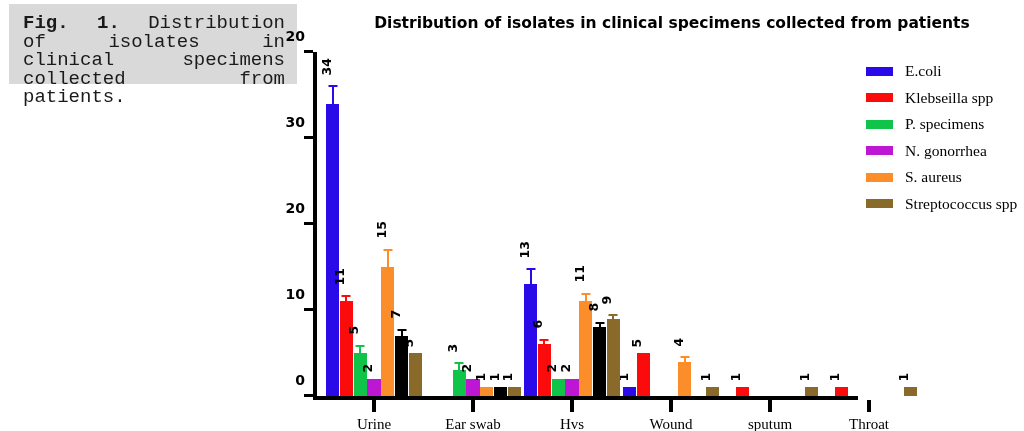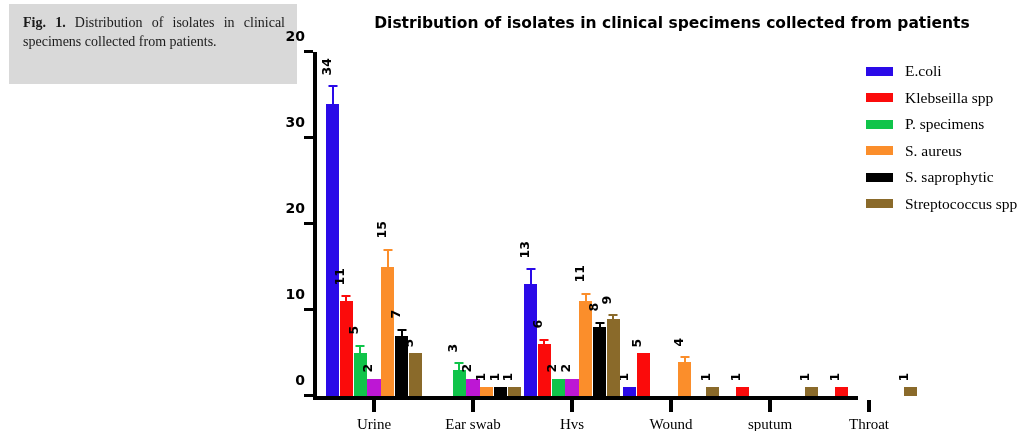--- a/index.html
+++ b/index.html
@@ -12,22 +12,22 @@
   }
 
   
   #caption-box{
     position:absolute;left:9px;top:4px;width:288px;height:80px;
     background:#d9d9d9;
     box-sizing:border-box;
     padding:10px 12px 0 14px;
   }
   #caption-text{
-    font-family:Liberation Serif, serif;
-    font-size:14px;line-height:18.5px;color:#1a1a1a;
+    font-family:Liberation Mono, monospace;
+    font-size:19px;line-height:18.5px;color:#1a1a1a;
     text-align:justify;
     margin:0;
   }
   #caption-text .figlabel{font-weight:bold;}
 
   
   #chart-title{
     position:absolute;left:352px;top:14px;width:640px;
     text-align:center;
     font-family:"DejaVu Sans","Liberation Sans",sans-serif;
@@ -242,24 +242,24 @@
     </div>
     <div class="legend-row">
       <span class="legend-swatch" style="background: rgb(251, 11, 11);"></span>
       <span class="legend-label">Klebseilla spp</span>
     </div>
     <div class="legend-row">
       <span class="legend-swatch" style="background: rgb(16, 196, 74);"></span>
       <span class="legend-label">P. specimens</span>
     </div>
     <div class="legend-row">
+      <span class="legend-swatch" style="background: rgb(189, 23, 212);"></span>
+      <span class="legend-label">N. gonorrhea</span>
+    </div>
+    <div class="legend-row">
       <span class="legend-swatch" style="background: rgb(251, 142, 43);"></span>
       <span class="legend-label">S. aureus</span>
     </div>
     <div class="legend-row">
-      <span class="legend-swatch" style="background: rgb(0, 0, 0);"></span>
-      <span class="legend-label">S. saprophytic</span>
-    </div>
-    <div class="legend-row">
       <span class="legend-swatch" style="background: rgb(138, 106, 42);"></span>
       <span class="legend-label">Streptococcus spp</span>
     </div>
   </div>
 
 </body></html>

